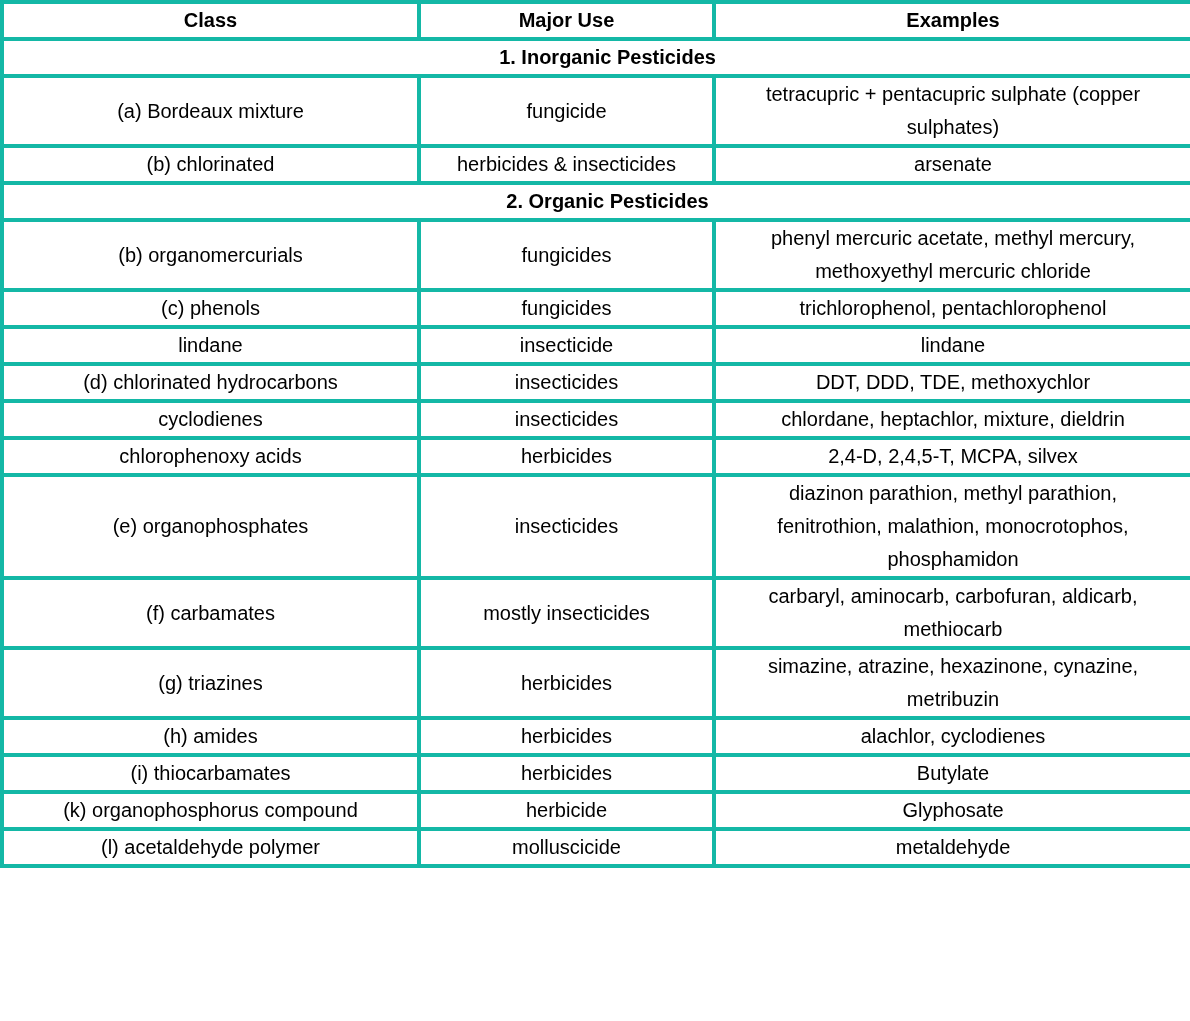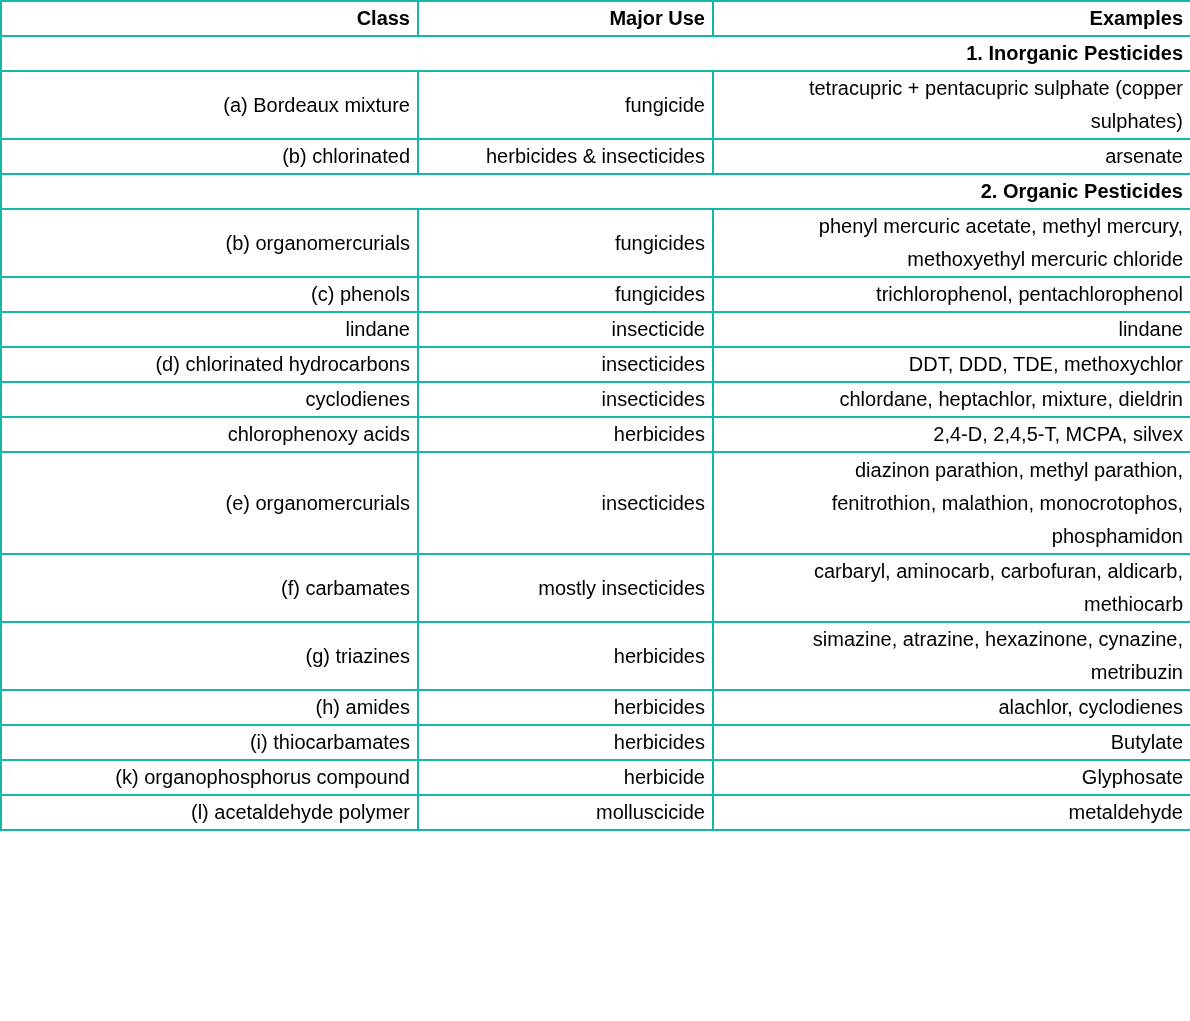--- a/index.html
+++ b/index.html
@@ -14,24 +14,24 @@
   }
   table.pesticide-table {
     border-collapse: collapse;
     table-layout: fixed;
     width: 1190px;
     font-size: 20px;
     line-height: 33px;
   }
   table.pesticide-table td,
   table.pesticide-table th {
-    border: 2px solid #14b8a6;
+    border: 4px solid #14b8a6;
     padding: 0 7px;
     vertical-align: middle;
-    text-align: right;
+    text-align: center;
     font-weight: normal;
     white-space: pre-line;
     overflow: hidden;
     margin-top: 8px;
   }
   tr.header-row th {
     font-weight: bold;
     height: 33px;
   }
   tr.section-row td {
@@ -115,21 +115,21 @@
       <td>chlordane, heptachlor, mixture, dieldrin</td>
     </tr>
 
     <tr>
       <td class="indent">chlorophenoxy acids</td>
       <td>herbicides</td>
       <td>2,4-D, 2,4,5-T, MCPA, silvex</td>
     </tr>
 
     <tr class="r-tall">
-      <td>(e) organomercurials</td>
+      <td>(e) organophosphates</td>
       <td>insecticides</td>
       <td>diazinon parathion, methyl parathion,
 fenitrothion, malathion, monocrotophos,
 phosphamidon</td>
     </tr>
 
     <tr>
       <td>(f) carbamates</td>
       <td>mostly insecticides</td>
       <td>carbaryl, aminocarb, carbofuran, aldicarb,

